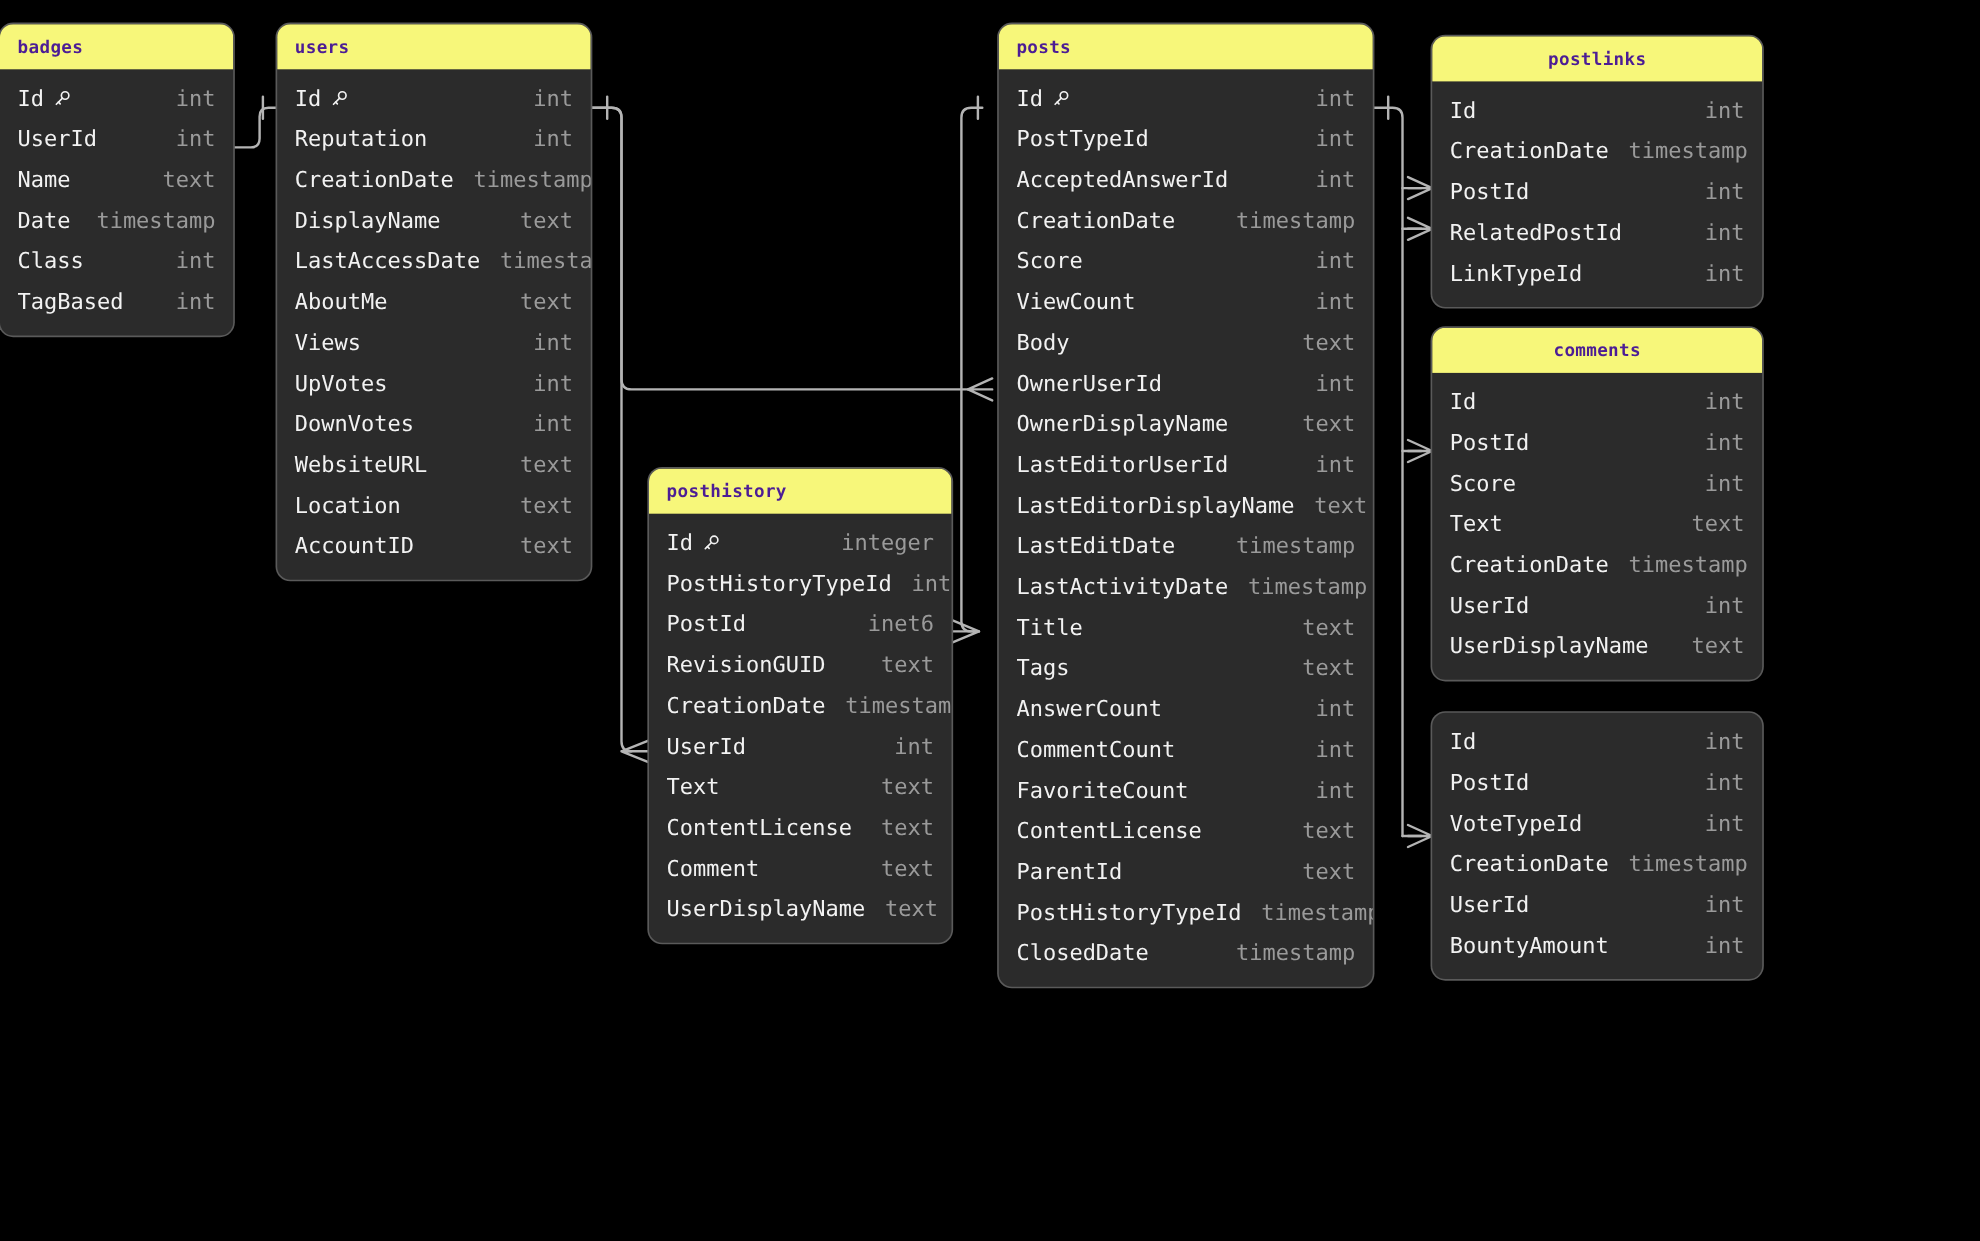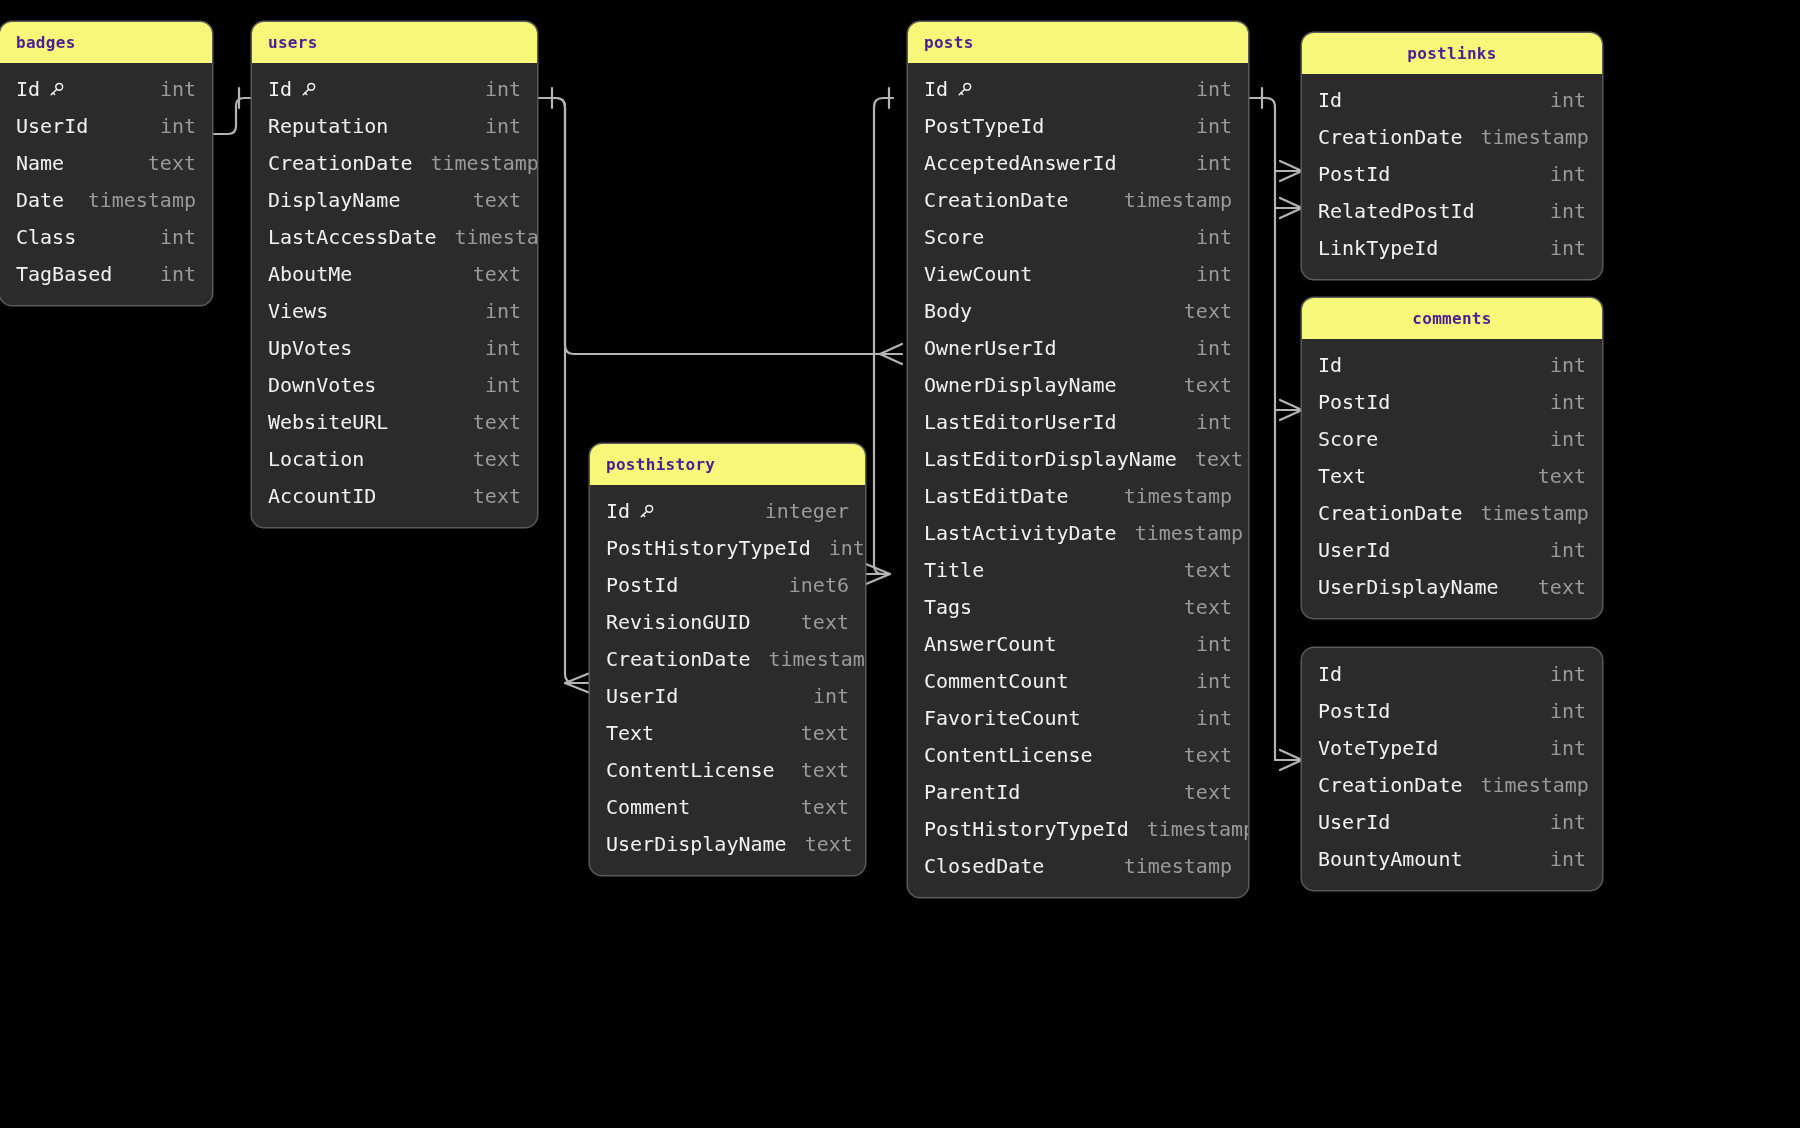--- a/index.html
+++ b/index.html
@@ -213,21 +213,21 @@
           <span class="field-type">text</span>
         </div>
         <div class="field-row">
           <span class="field-name">
             <span>AccountID</span>
           </span>
           <span class="field-type">text</span>
         </div>
       </div>
     </div>
-    <div class="table-card" style="left: 590px; top: 444px; width: 275px;">
+    <div class="table-card" style="left: 590px; top: 426px; width: 275px;">
       <div class="table-header">posthistory</div>
       <div class="table-body">
         <div class="field-row">
           <span class="field-name">
             <span>Id</span>
             <span class="key-icon">
               <svg width="18" height="18" viewBox="0 0 18 18" fill="none" stroke="#f2f2f2" stroke-width="1.5" stroke-linecap="round">
                 <circle cx="12.2" cy="5.8" r="3.4"></circle>
                 <path d="M9.8 8.2 L4.2 13.8"></path>
                 <path d="M6.1 11.9 L7.7 13.5"></path>

